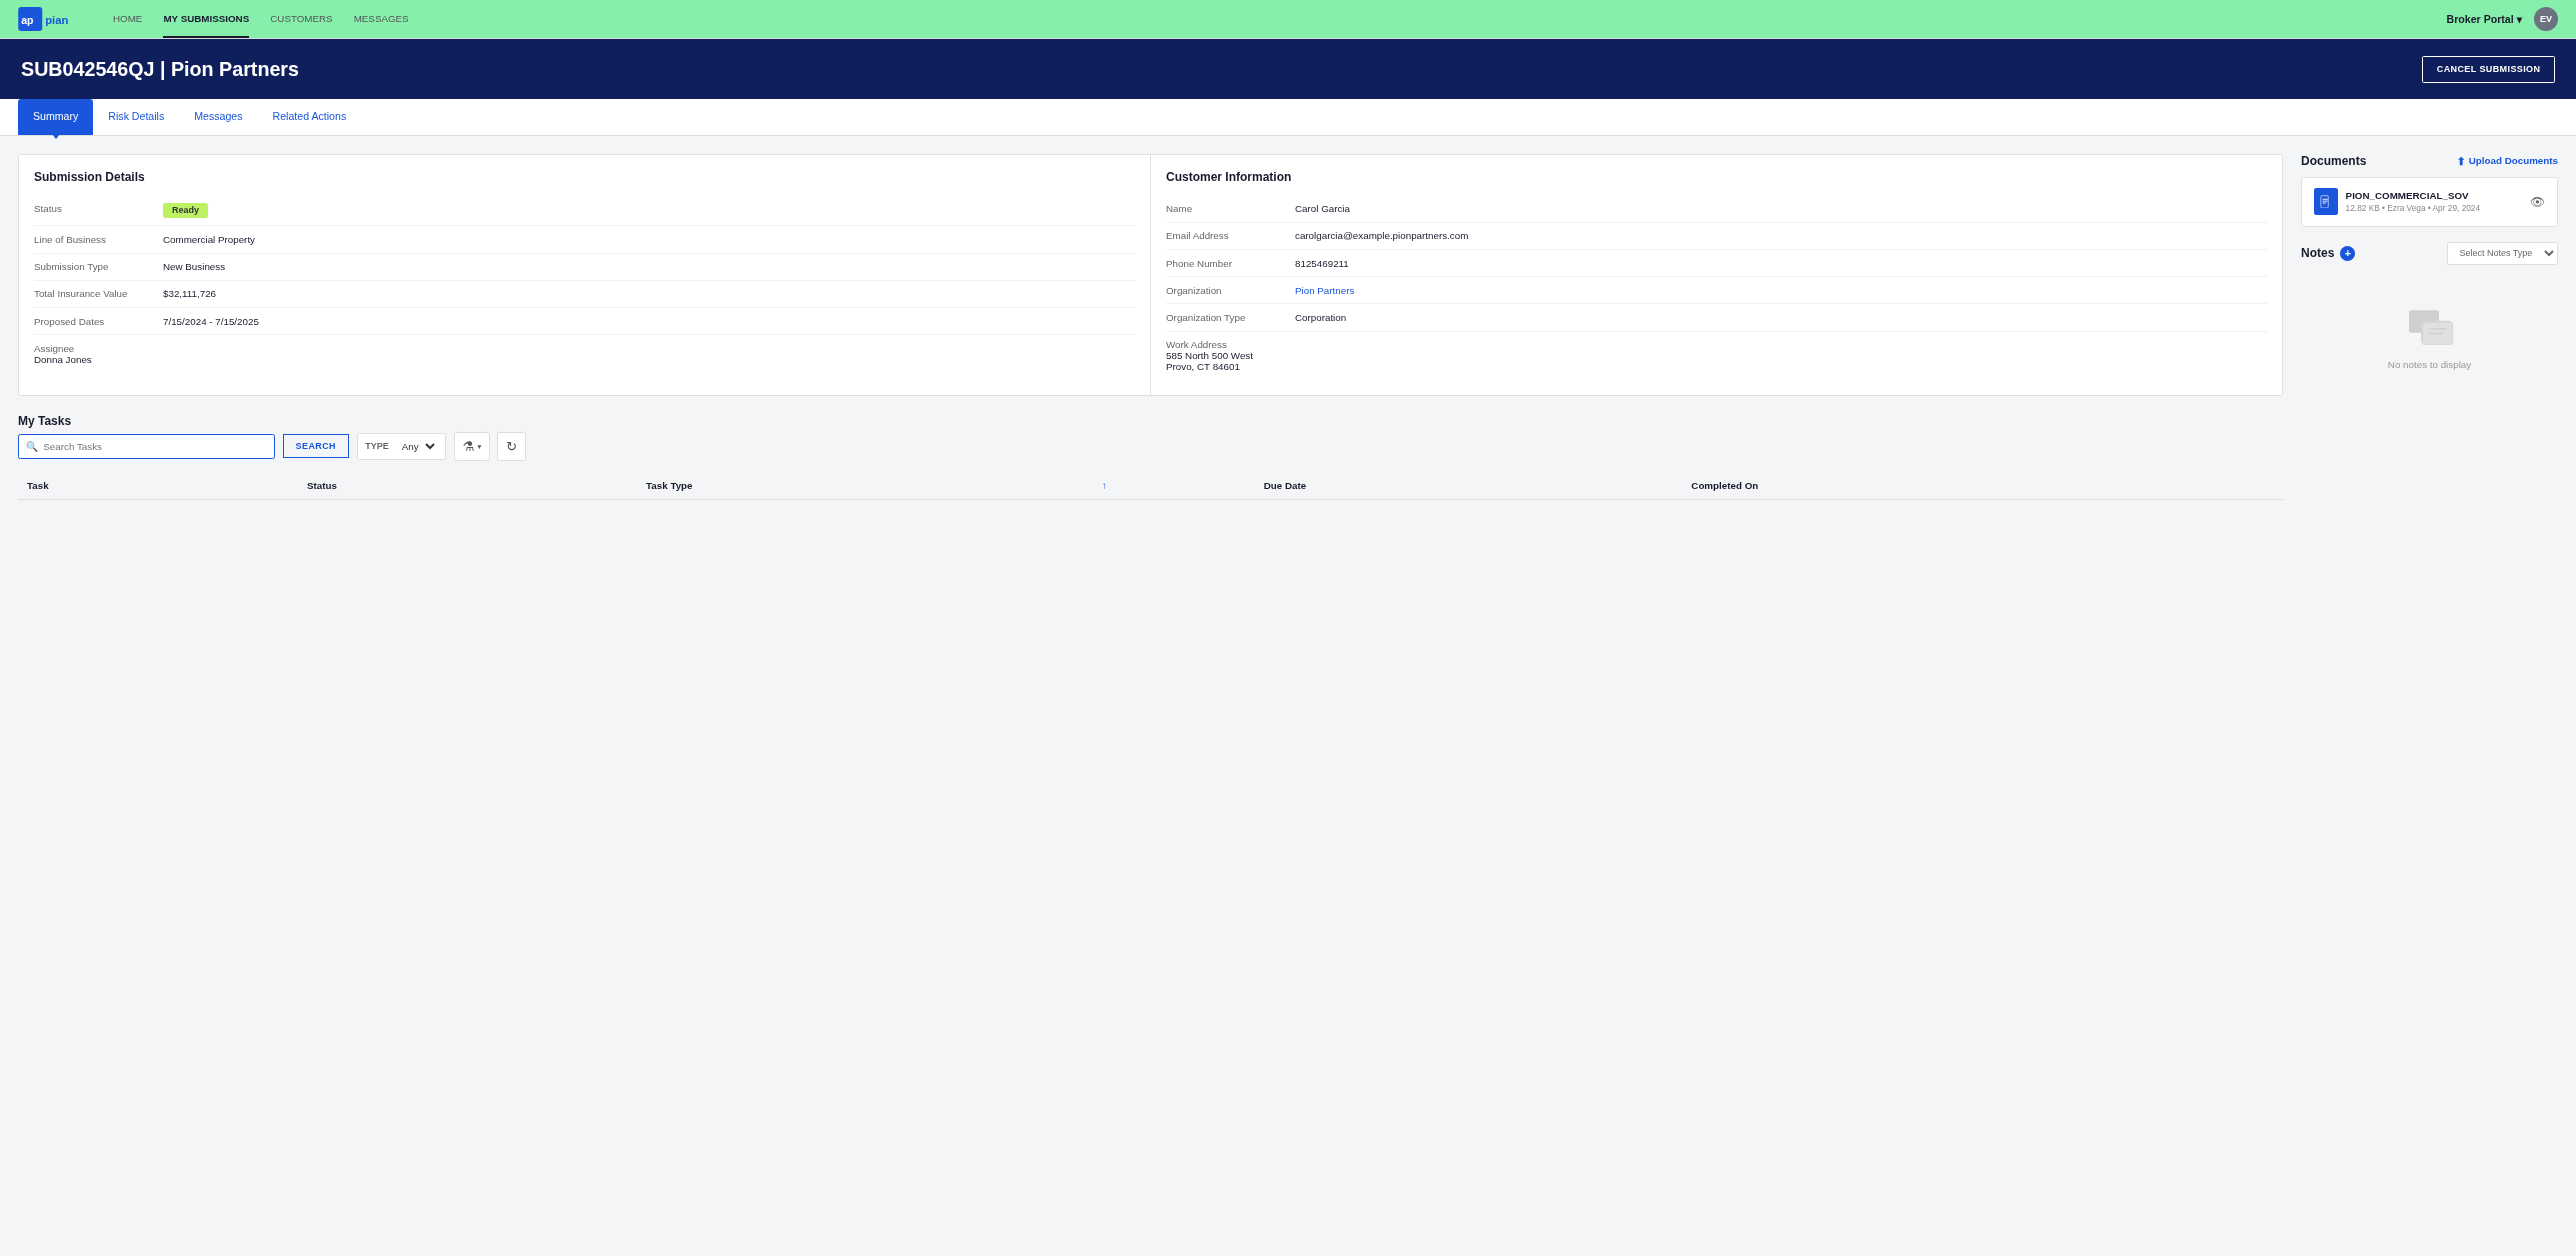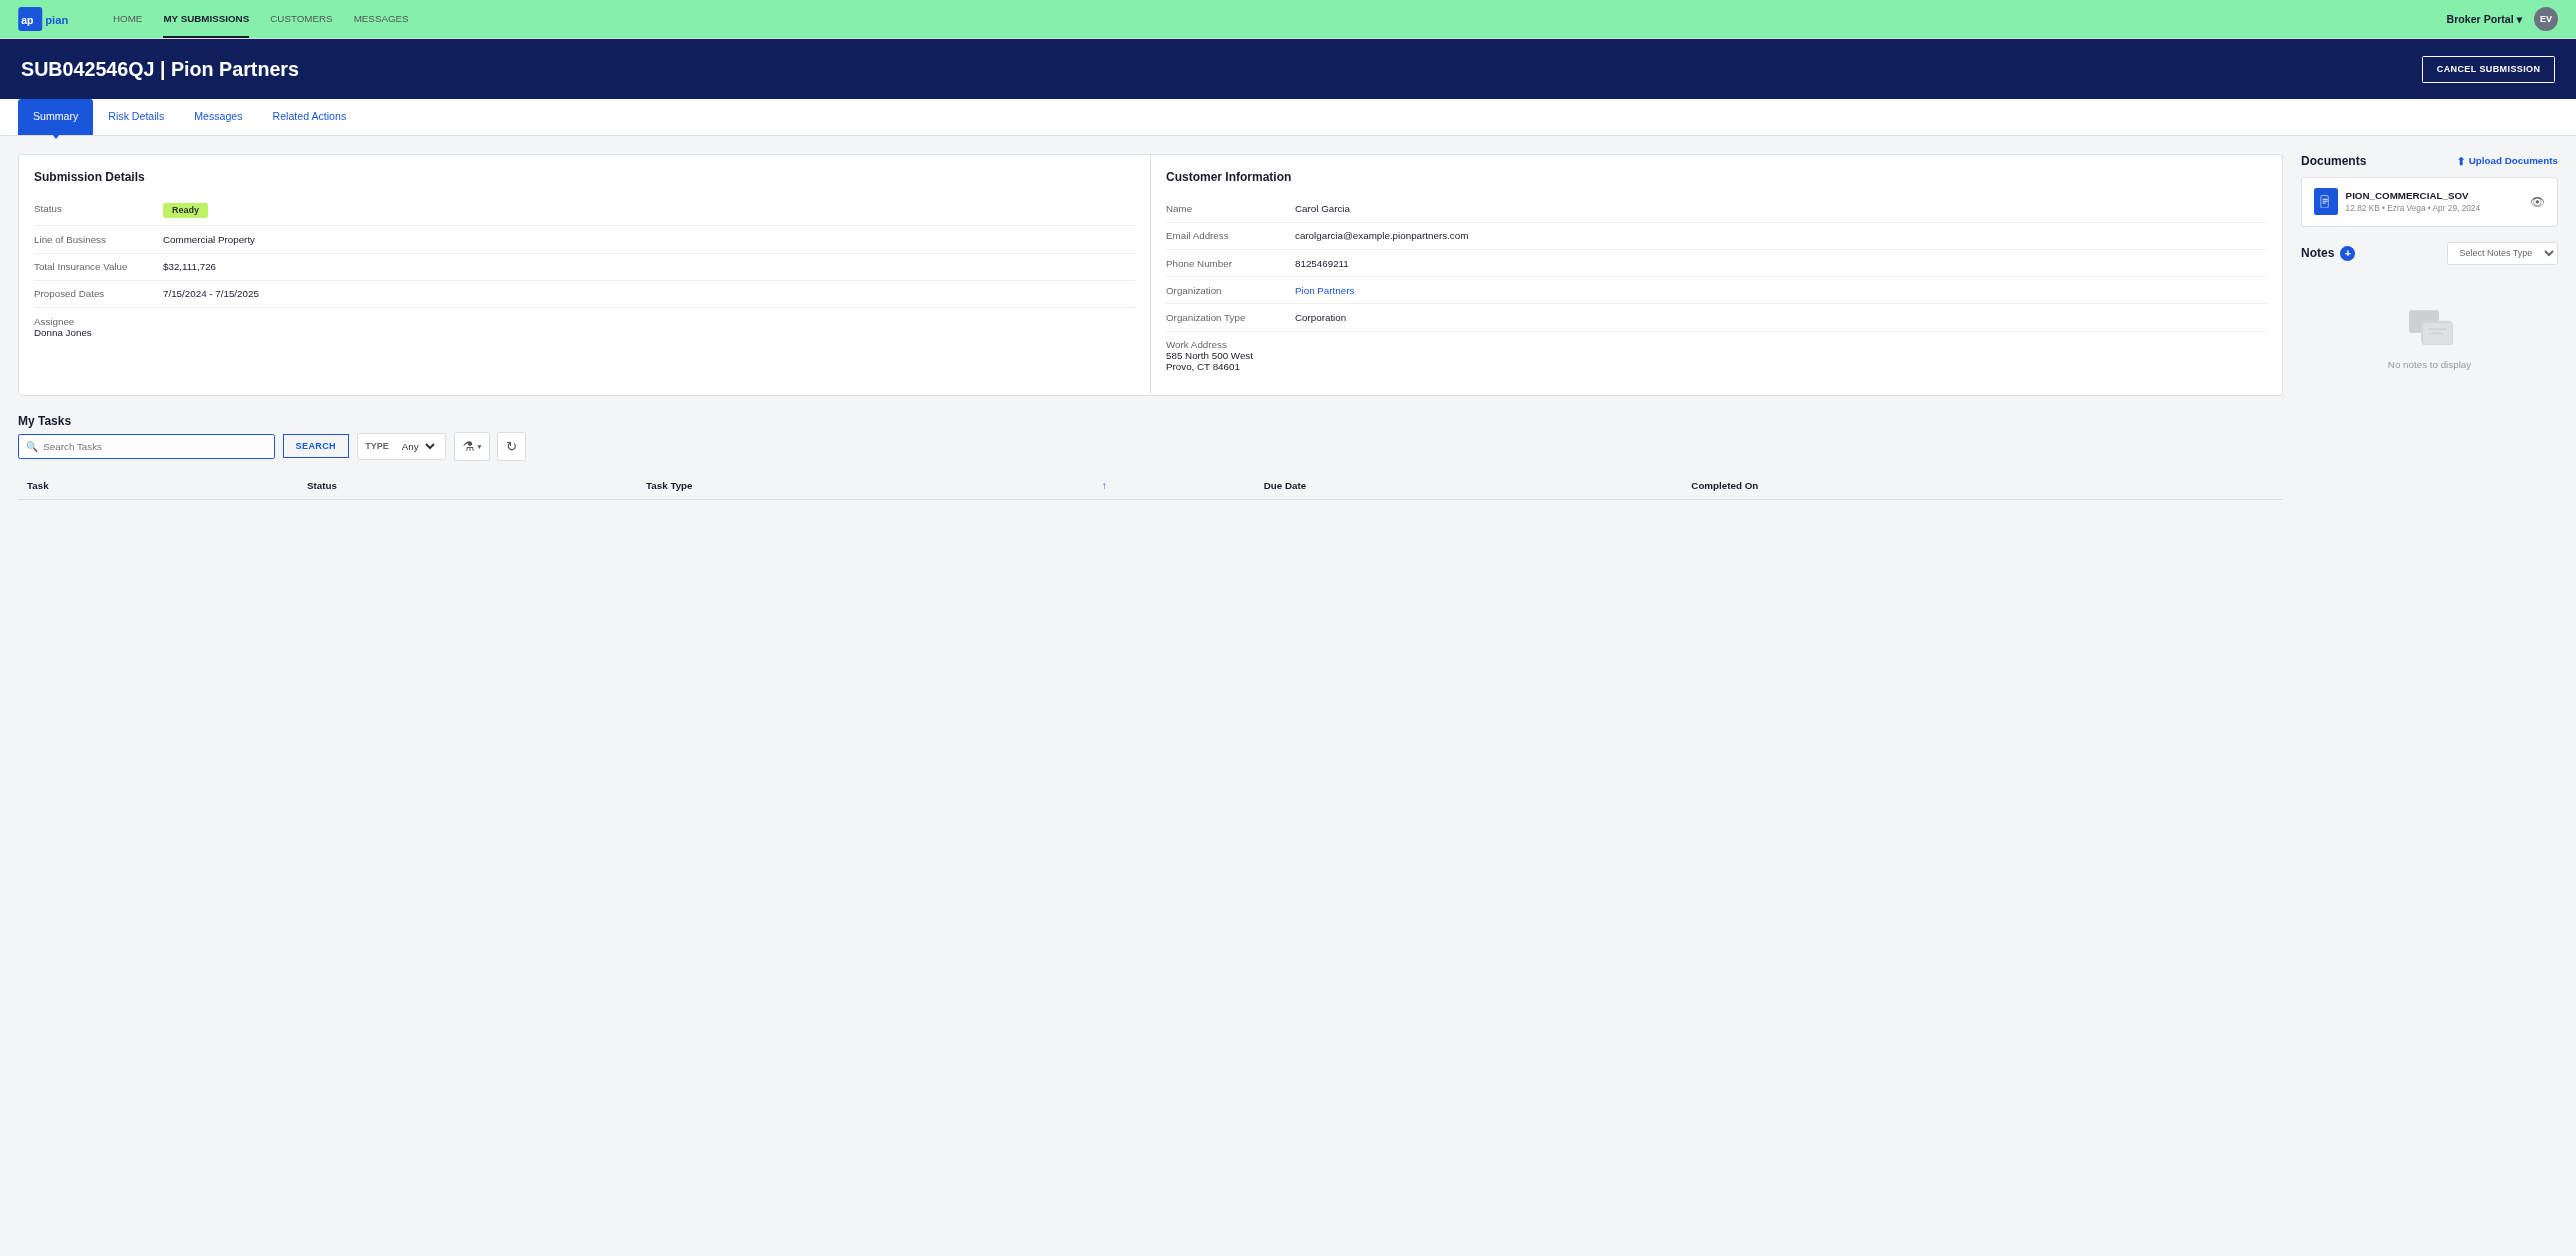--- a/index.html
+++ b/index.html
@@ -136,20 +136,24 @@
 
           <div class="detail-row">
             <span class="detail-label">Status</span>
             <span class="detail-value">
               <span class="status-badge">Ready</span>
             </span>
           </div>
           <div class="detail-row">
             <span class="detail-label">Line of Business</span>
             <span class="detail-value">Commercial Property</span>
+          </div>
+          <div class="detail-row">
+            <span class="detail-label">Submission Type</span>
+            <span class="detail-value">New Business</span>
           </div>
           <div class="detail-row">
             <span class="detail-label">Total Insurance Value</span>
             <span class="detail-value">$32,111,726</span>
           </div>
           <div class="detail-row">
             <span class="detail-label">Proposed Dates</span>
             <span class="detail-value">7/15/2024 - 7/15/2025</span>
           </div>
           <div class="detail-row">

